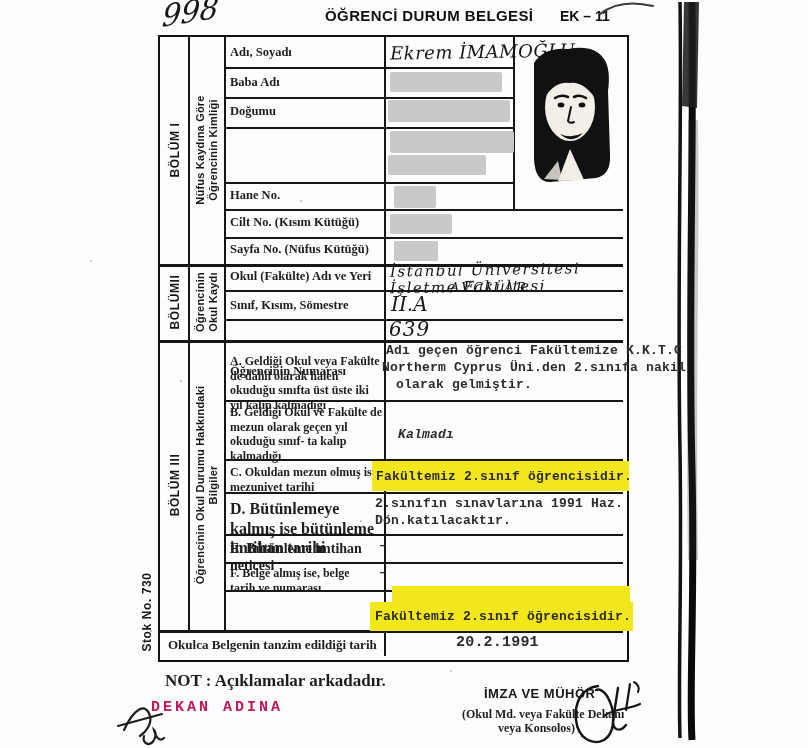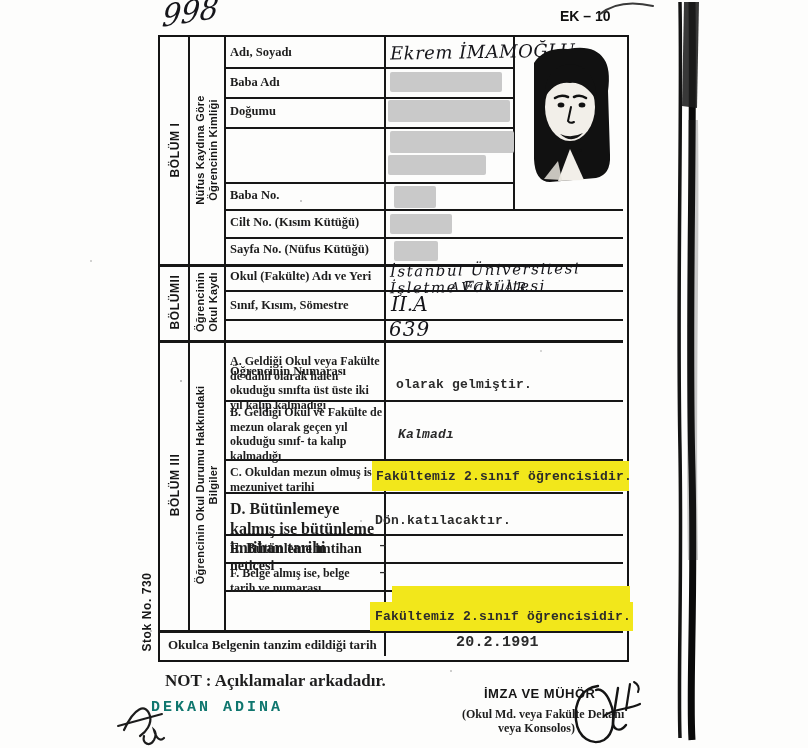--- a/index.html
+++ b/index.html
@@ -25,21 +25,22 @@
       60px 320px rgba(40,40,40,.22), -150px 430px rgba(40,40,40,.25),
       240px 150px rgba(40,40,40,.18), -40px -150px rgba(40,40,40,.2),
       150px 470px rgba(40,40,40,.22), -210px 60px rgba(40,40,40,.2);}
 </style>
 </head>
 <body>
 
 <div class="page">
 
   <div class="abs hand" style="left:162px;top:-6px;font-size:30px;transform:rotate(-9deg) skewX(-14deg);">998</div>
-  <div class="abs annex" style="left:560px;top:8px;">EK – 10</div>
+  <div class="abs title" style="left:325px;top:7px;">ÖĞRENCİ DURUM BELGESİ</div>
+  <div class="abs annex" style="left:560px;top:8px;">EK – 11</div>
 
   <svg class="abs" style="left:598px;top:0;" width="58" height="16" viewBox="0 0 58 16">
     <path d="M2,14 C16,3 34,1 55,6" stroke="#3a3a3a" stroke-width="2" fill="none" stroke-linecap="round"></path>
   </svg>
 
   <svg class="abs" style="left:668px;top:0;" width="38" height="744" viewBox="0 0 38 744">
     <path d="M12,2 C14,120 9,290 12,450 C14,580 10,680 12,738" stroke="#131313" stroke-width="3.5" fill="none"></path>
     <path d="M24,2 C26,150 20,320 24,470 C27,600 21,690 24,740" stroke="#0a0a0a" stroke-width="7" fill="none"></path>
     <path d="M16,2 L31,2 L29,108 L14,106 Z" fill="#1c1c1c" opacity=".88"></path>
     <path d="M25,120 C27,250 22,400 25,560" stroke="#2a2a2a" stroke-width="10" fill="none" opacity=".25"></path>
@@ -82,21 +83,21 @@
     <div class="vlabel small" style="left:40px;top:265px;">Öğrencinin</div>
     <div class="vlabel small" style="left:53px;top:265px;">Okul Kaydı</div>
 
     <div class="vlabel" style="left:15px;top:448px;">BÖLÜM III</div>
     <div class="vlabel small" style="left:40px;top:448px;">Öğrencinin Okul Durumu Hakkındaki</div>
     <div class="vlabel small" style="left:53px;top:448px;">Bilgiler</div>
 
     <div class="abs lbl" style="left:70px;top:8px;width:152px;">Adı, Soyadı</div>
     <div class="abs lbl" style="left:70px;top:38px;width:152px;">Baba Adı</div>
     <div class="abs lbl" style="left:70px;top:67px;width:152px;">Doğumu</div>
-    <div class="abs lbl" style="left:70px;top:151px;width:152px;">Baba No.</div>
+    <div class="abs lbl" style="left:70px;top:151px;width:152px;">Hane No.</div>
     <div class="abs lbl" style="left:70px;top:178px;width:152px;">Cilt No. (Kısım Kütüğü)</div>
     <div class="abs lbl" style="left:70px;top:205px;width:152px;">Sayfa No. (Nüfus Kütüğü)</div>
 
     <div class="abs hand" style="left:230px;top:4px;font-size:18px;letter-spacing:.5px;transform:rotate(-1deg);">Ekrem İMAMOĞLU</div>
     <div class="redact" style="left:230px;top:35px;width:112px;height:20px;"></div>
     <div class="redact" style="left:228px;top:63px;width:122px;height:22px;"></div>
     <div class="redact" style="left:230px;top:94px;width:124px;height:22px;"></div>
     <div class="redact" style="left:228px;top:118px;width:98px;height:20px;"></div>
     <div class="redact" style="left:234px;top:149px;width:42px;height:22px;"></div>
     <div class="redact" style="left:230px;top:177px;width:62px;height:20px;"></div>
@@ -131,37 +132,40 @@
     <div class="abs lbl" style="left:70px;top:368px;width:155px;font-size:12px;">B. Geldiği Okul ve Fakülte de mezun olarak geçen yıl okuduğu sınıf- ta kalıp kalmadığı</div>
     <div class="abs lbl" style="left:70px;top:428px;width:150px;font-size:12px;">C. Okuldan mezun olmuş ise mezuniyet tarihi</div>
     <div class="abs lbl" style="left:70px;top:462px;width:145px;font-size:16px;">D. Bütünlemeye kalmış ise bütünleme imtihan tarihi</div>
     <div class="abs lbl" style="left:70px;top:503px;width:155px;font-size:14px;">E. Bütünleme imtihan neticesi</div>
     <div class="abs lbl" style="left:70px;top:529px;width:145px;font-size:12px;">F. Belge almış ise, belge tarih ve numarası</div>
 
     <div class="hl" style="left:212px;top:424px;width:257px;height:30px;"></div>
     <div class="hl" style="left:232px;top:549px;width:238px;height:17px;"></div>
     <div class="hl" style="left:210px;top:565px;width:263px;height:29px;"></div>
 
+    <div class="abs typed" style="left:226px;top:304px;">Adı geçen öğrenci Fakültemize K.K.T.C</div>
+    <div class="abs typed" style="left:222px;top:321px;">Northerm Cyprus Üni.den 2.sınıfa nakil</div>
     <div class="abs typed" style="left:224px;top:338px;padding-left:12px;">olarak gelmiştir.</div>
     <div class="abs typed" style="left:238px;top:388px;font-style:italic;">Kalmadı</div>
     <div class="abs typed" style="left:216px;top:430px;">Fakültemiz 2.sınıf öğrencisidir.</div>
+    <div class="abs typed" style="left:215px;top:457px;">2.sınıfın sınavlarına 1991 Haz.</div>
     <div class="abs typed" style="left:215px;top:474px;">Dön.katılacaktır.</div>
     <div class="abs typed" style="left:219px;top:499px;">–</div>
     <div class="abs typed" style="left:219px;top:526px;">–</div>
     <div class="abs typed" style="left:215px;top:570px;">Fakültemiz 2.sınıf öğrencisidir.</div>
 
     <div class="abs lbl" style="left:8px;top:600px;white-space:nowrap;font-size:13px;">Okulca Belgenin tanzim edildiği tarih</div>
     <div class="abs typed" style="left:296px;top:596px;font-size:15px;">20.2.1991</div>
   </div>
 
   <div class="vlabel" style="left:147px;top:612px;font-size:12px;">Stok No. 730</div>
 
   <div class="abs lbl" style="left:165px;top:671px;font-size:17px;white-space:nowrap;">NOT : Açıklamalar arkadadır.</div>
 
-  <div class="abs" style="left:151px;top:699px;font:700 15px 'Liberation Mono','DejaVu Sans Mono',monospace;letter-spacing:3px;white-space:nowrap;color:#0f766e;">DEKAN ADINA</div>
+  <div class="abs" style="left:151px;top:699px;font:700 15px 'Liberation Mono','DejaVu Sans Mono',monospace;letter-spacing:3px;white-space:nowrap;color:#be185d;">DEKAN ADINA</div>
 
   <svg class="abs" style="left:116px;top:698px;" width="84" height="50" viewBox="0 0 84 50">
     <path d="M8,32 C18,10 30,4 34,18 C36,26 30,34 24,38" stroke="#1c1c1c" stroke-width="2.2" fill="none" stroke-linecap="round"></path>
     <path d="M2,28 L46,16" stroke="#1c1c1c" stroke-width="2" fill="none" stroke-linecap="round"></path>
     <path d="M28,38 C26,46 34,49 38,42 C40,38 40,34 38,32 C40,40 44,44 48,40" stroke="#1c1c1c" stroke-width="2.2" fill="none" stroke-linecap="round"></path>
   </svg>
 
   <div class="abs" style="left:484px;top:686px;font:700 13px 'Liberation Sans',sans-serif;letter-spacing:.5px;white-space:nowrap;color:#151515;">İMZA VE MÜHÖR</div>
   <div class="abs lbl" style="left:462px;top:707px;font-size:12px;white-space:nowrap;">(Okul Md. veya Fakülte Dekanı</div>
   <div class="abs lbl" style="left:498px;top:721px;font-size:12px;white-space:nowrap;">veya  Konsolos)</div>

